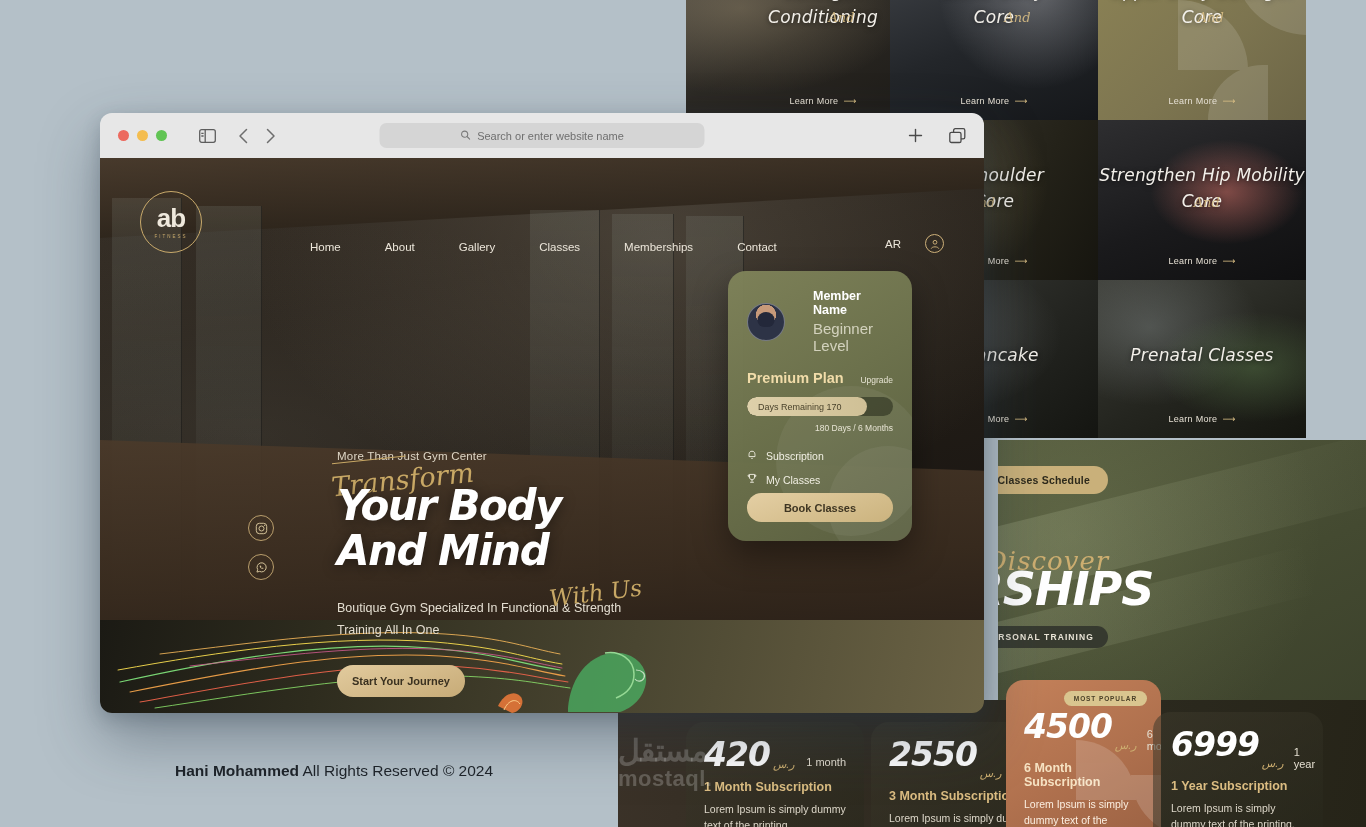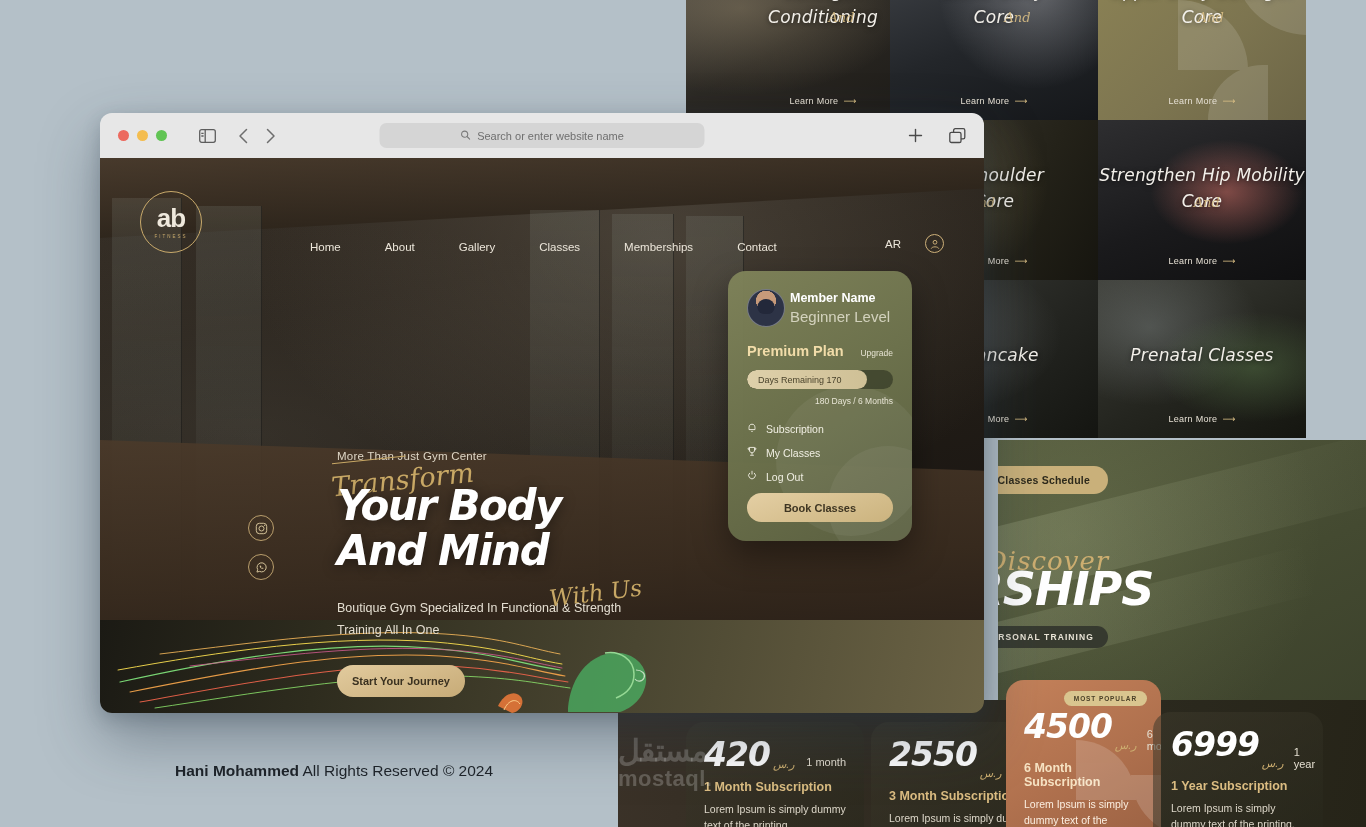--- a/index.html
+++ b/index.html
@@ -247,21 +247,21 @@
   }
 
   
   .member-card {
     position: absolute; left: 628px; top: 113px; width: 184px; height: 270px;
     border-radius: 18px; overflow: hidden; padding: 18px 19px;
     background: linear-gradient(150deg, rgba(128,132,90,.95) 0%, rgba(108,114,76,.95) 55%, rgba(92,98,66,.95) 100%);
     box-shadow: 0 14px 34px rgba(0,0,0,.38);
   }
   .mc-arc { position: absolute; border-radius: 50%; background: rgba(255,255,255,.055); pointer-events: none; }
-  .mc-head { display: flex; align-items: center; gap: 5px; position: relative; }
+  .mc-head { display: flex; align-items: center; gap: 28px; position: relative; }
   .mc-avatar {
     width: 38px; height: 38px; border-radius: 50%; flex: none; overflow: hidden;
     background: radial-gradient(circle at 50% 30%, #c79a7a 0 32%, #2d3346 33% 100%);
     border: 1.5px solid rgba(255,255,255,.35); position: relative;
   }
   .mc-avatar::after {
     content:""; position: absolute; left: 50%; top: 24%; transform: translateX(-50%);
     width: 17px; height: 15px; border-radius: 50% 50% 42% 42%; background: #23283a;
   }
   .mc-name { color: #fff; font-size: 12.5px; font-weight: 700; }

